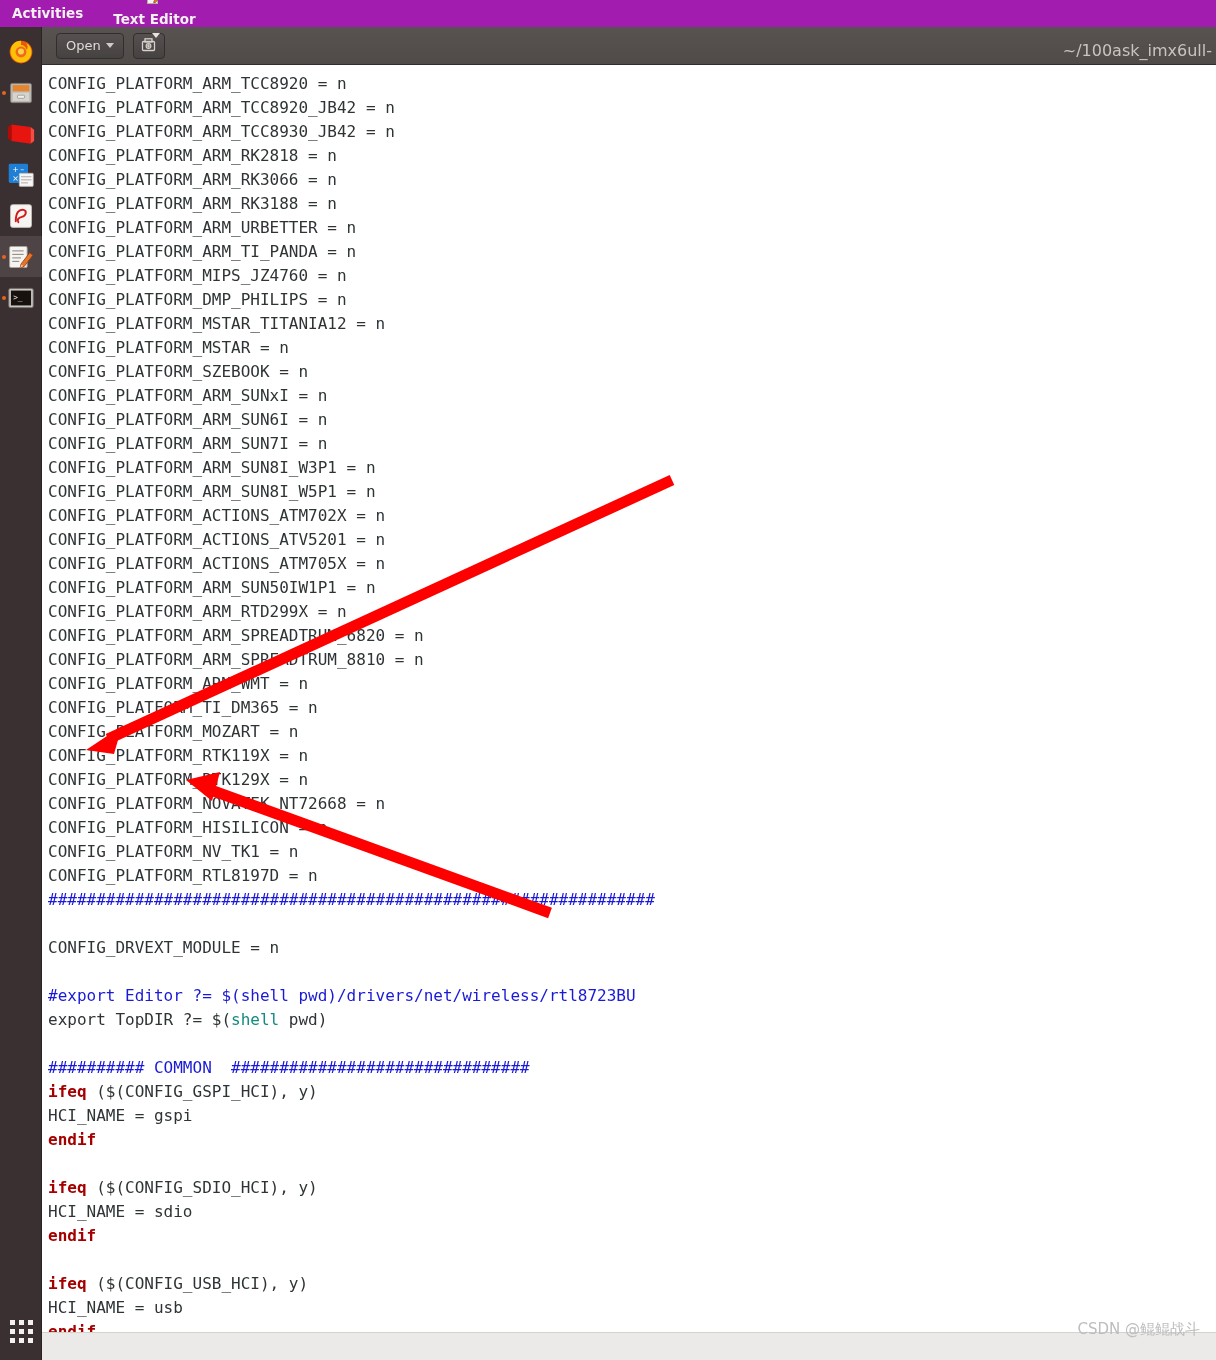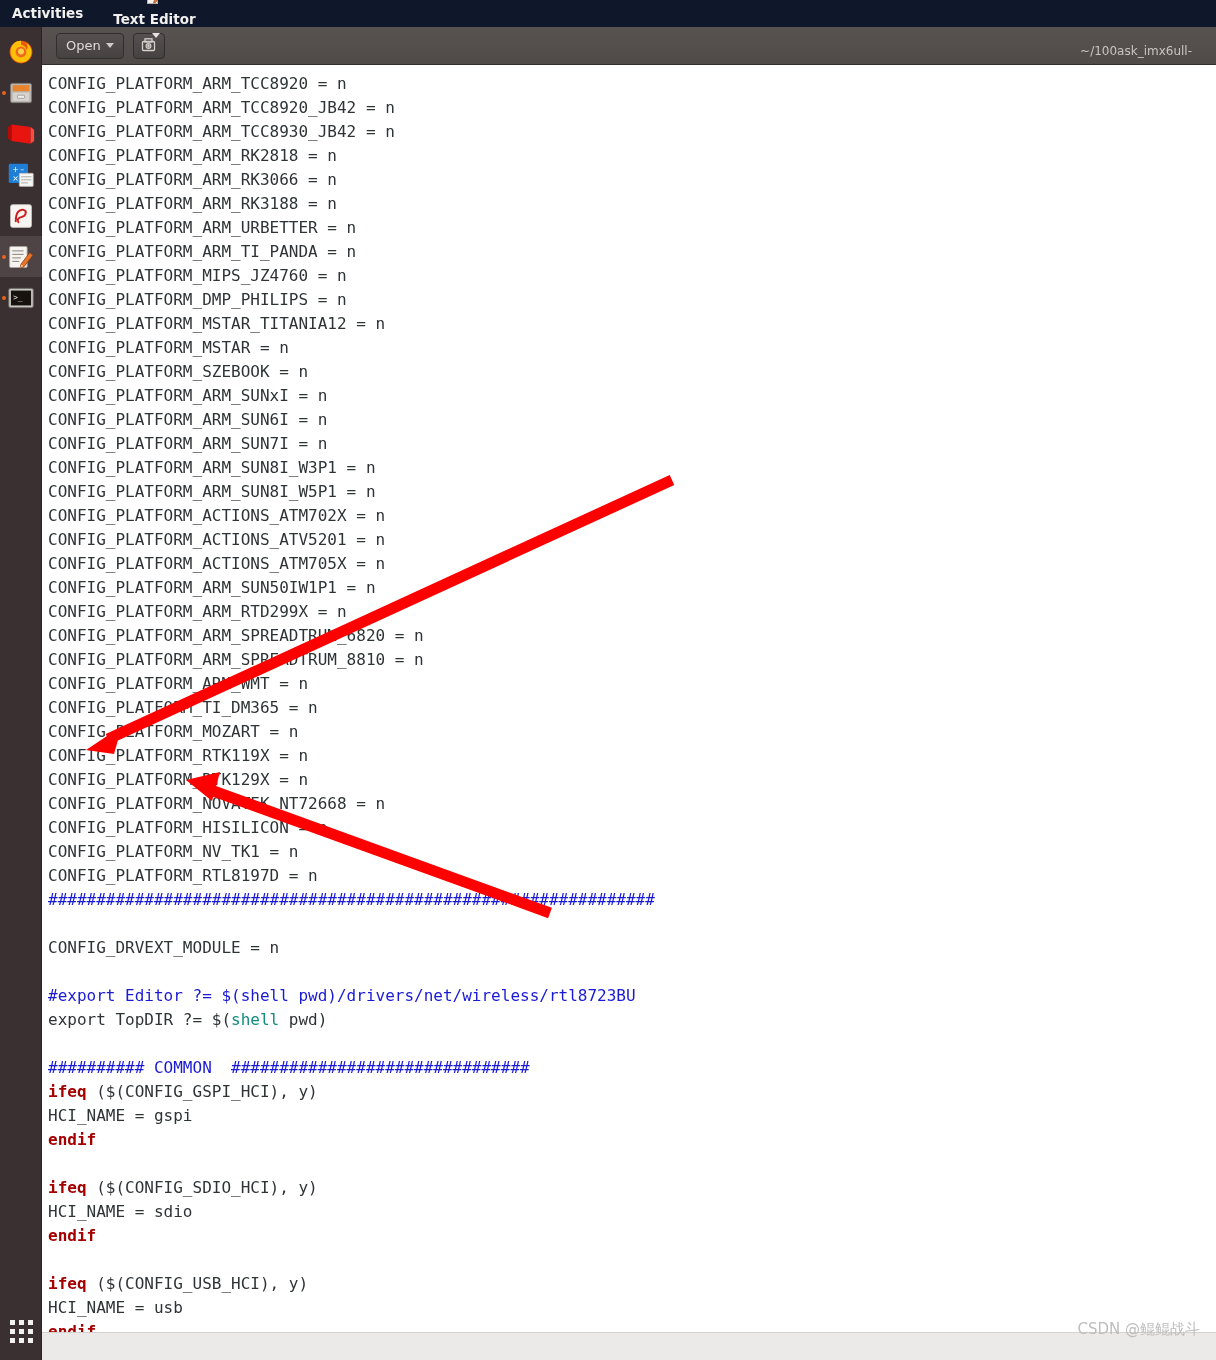--- a/index.html
+++ b/index.html
@@ -16,21 +16,21 @@
     width: 1216px;
     height: 1360px;
     overflow: hidden;
     background: #ffffff;
   }
 
   
   #topbar {
     position: absolute; left: 0; top: 0;
     width: 1216px; height: 27px;
-    background: #0f172a;
+    background: #a21caf;
     display: flex; align-items: center;
     color: #ffffff;
     font-size: 13.5px;
     font-weight: bold;
     z-index: 40;
   }
   #activities {
     padding: 0 10px 0 10px;
     margin-left: 2px;
     line-height: 27px;
@@ -128,24 +128,24 @@
     padding: 0;
   }
   .hb-caret {
     width: 0; height: 0;
     border-left: 4px solid transparent;
     border-right: 4px solid transparent;
     border-top: 5px solid #cfcbc7;
     display: inline-block;
   }
   #win-title {
-    position: absolute; right: 24px; top: 0;
+    position: absolute; right: 4px; top: 0;
     height: 38px; line-height: 48px;
     color: #c9c4bf;
-    font-size: 12px;
+    font-size: 16px;
     white-space: nowrap;
     overflow: hidden;
   }
 
   
   #editor {
     position: relative;
     height: 1295px;
     background: #ffffff;
     overflow: hidden;

